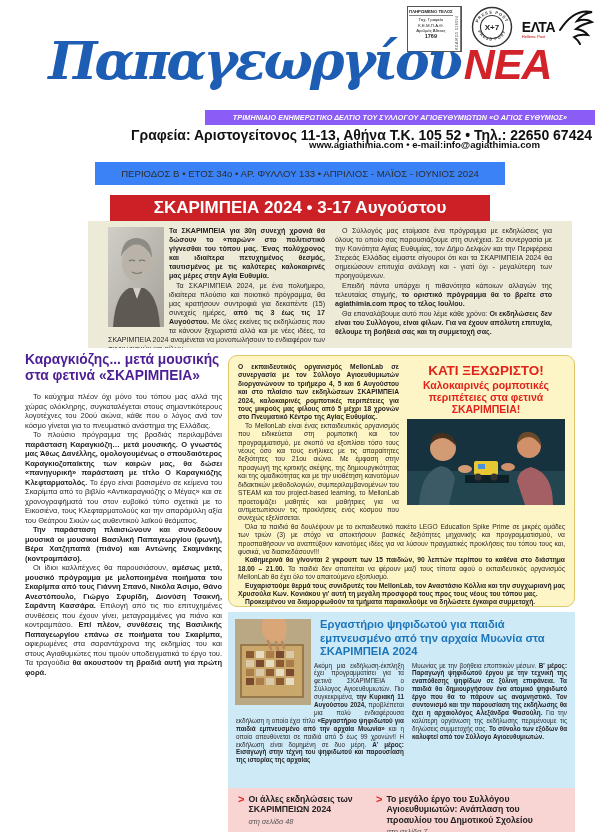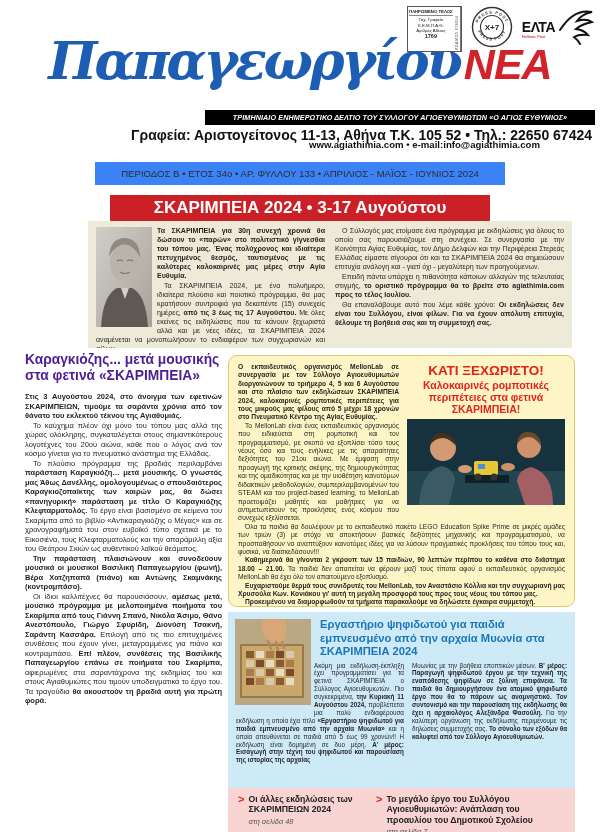--- a/index.html
+++ b/index.html
@@ -18,34 +18,34 @@
   .stamp-elta{display:flex;align-items:flex-start;gap:3px;}
   .elta-txt{margin-top:14px;text-align:left;}
   .elta-name{font-weight:bold;font-size:14px;letter-spacing:-.5px;color:#111;line-height:14px;}
   .elta-sub{font-size:4px;color:#c00;}
 
   .logo-row{position:absolute;top:30px;left:0;right:0;text-align:center;white-space:nowrap;}
   .logo-script{font-family:"DejaVu Serif",serif;font-style:italic;font-weight:bold;
                font-size:52px;color:#1d5eb4;letter-spacing:-3px;}
   .logo-nea{font-style:italic;font-weight:bold;font-size:43px;color:#d2232a;letter-spacing:-1px;margin-left:4px;}
 
-  .tagline-bar{position:absolute;top:110px;right:5px;width:390px;height:15px;background:#000000;
+  .tagline-bar{position:absolute;top:110px;right:5px;width:390px;height:15px;background:#8b5cf6;
                color:#fff;font-size:7.2px;font-weight:bold;font-style:italic;
                display:flex;align-items:center;justify-content:center;letter-spacing:.1px;}
   .addr1{position:absolute;top:127px;right:8px;font-size:14px;font-weight:bold;color:#111;}
   .addr2{position:absolute;top:139px;right:60px;font-size:9.6px;font-weight:bold;color:#111;}
 
   .issue-band{position:absolute;top:162px;left:95px;width:410px;height:23px;background:#3b82f6;
               display:flex;align-items:center;justify-content:center;font-size:9.6px;color:#2d2d2d;}
 
   
   .lead-title{position:absolute;top:195px;left:110px;width:380px;height:26px;background:#cb2026;
               color:#fff;font-weight:bold;font-size:17px;display:flex;align-items:center;justify-content:center;}
   .lead-box{position:absolute;top:221px;left:88px;width:484px;height:127px;background:#eeead8;
-            padding:6px 8px;box-sizing:border-box;display:flex;gap:10px;overflow:hidden;}
+            padding:6px 20px;box-sizing:border-box;display:flex;gap:10px;overflow:hidden;}
   .lead-col{width:50%;font-size:7.1px;line-height:9px;text-align:justify;}
   .lead-col p{margin:0 0 1px 0;}
   .indent{text-indent:7px;}
   .portrait{float:left;width:56px;height:100px;margin:0 5px 2px 0;}
   .lead-p1{font-weight:bold;}
 
   
   .karagiozis{position:absolute;top:352px;left:25px;width:197px;}
   .k-title{font-size:13.8px;font-weight:bold;line-height:16px;margin:0 0 8px 0;color:#4c1d95;}
   .k-body{font-size:7.5px;line-height:9.5px;text-align:justify;}
@@ -167,21 +167,20 @@
       <p class="indent"><span>Θα επαναλάβουμε αυτό που λέμε κάθε χρόνο: </span><b>Οι εκδηλώσεις δεν είναι του Συλλόγου, είναι φίλων. Για να έχουν απόλυτη επιτυχία, θέλουμε τη βοήθειά σας και τη συμμετοχή σας.</b></p>
     </div>
   </div>
 
   <div class="karagiozis">
     <h2 class="k-title">
       <span>Καραγκιόζης... μετά μουσικής</span><br>
       <span>στα φετινά «ΣΚΑΡΙΜΠΕΙΑ»</span>
     </h2>
     <div class="k-body">
-      <p class="k-lead">Στις 3 Αυγούστου 2024, στο άνοιγμα των εφετινών ΣΚΑΡΙΜΠΕΙΩΝ, τιμούμε τα σαράντα χρόνια από τον θάνατο του εκλεκτού τέκνου της Αγιαθυμιάς.</p>
       <p>Το καύχημα πλέον όχι μόνο του τόπου μας αλλά της χώρας ολόκληρης, συγκαταλέγεται στους σημαντικότερους λογοτέχνες του 20ού αιώνα, κάθε που ο λόγος ανά τον κόσμο γίνεται για το πνευματικό ανάστημα της Ελλάδας.</p>
       <p><span>Το πλούσιο πρόγραμμα της βραδιάς περιλαμβάνει </span><b>παράσταση Καραγκιόζη… μετά μουσικής. Ο γνωστός μας Άθως Δανέλλης, ομολογουμένως ο σπουδαιότερος Καραγκιοζοπαίκτης των καιρών μας, θα δώσει «πανηγυρική» παράσταση με τίτλο Ο Καραγκιόζης Κλεφταρματολός.</b><span> Το έργο είναι βασισμένο σε κείμενα του Σκαρίμπα από το βιβλίο «Αντικαραγκιόζης ο Μέγας» και σε χρονογραφήματά του στον ευβοϊκό τύπο σχετικά με το Εικοσιένα, τους Κλεφταρματολούς και την απαράμιλλη αξία του Θεάτρου Σκιών ως αυθεντικού λαϊκού θεάματος.</span></p>
       <p><b>Την παράσταση πλαισιώνουν και συνοδεύουν μουσικά οι μουσικοί Βασιλική Παπαγεωργίου (φωνή), Βέρα Χατζηπαπά (πιάνο) και Αντώνης Σκαμνάκης (κοντραμπάσο).</b></p>
       <p><span>Οι ίδιοι καλλιτέχνες θα παρουσιάσουν, </span><b>αμέσως μετά, μουσικό πρόγραμμα με μελοποιημένα ποιήματα του Σκαρίμπα από τους Γιάννη Σπανό, Νικόλα Άσιμο, Θάνο Ανεστόπουλο, Γιώργο Σφυρίδη, Διονύση Τσακνή, Σαράντη Κασσάρα.</b><span> Επιλογή από τις πιο επιτυχημένες συνθέσεις που έχουν γίνει, μεταγραμμένες για πιάνο και κοντραμπάσο. </span><b>Επί πλέον, συνθέσεις της Βασιλικής Παπαγεωργίου επάνω σε ποιήματα του Σκαρίμπα,</b><span> αφιερωμένες στα σαραντάχρονα της εκδημίας του και στους Αγιαθυμιώτες που τιμούν υποδειγματικά το έργο του. Τα τραγούδια </span><b>θα ακουστούν τη βραδιά αυτή για πρώτη φορά.</b></p>
     </div>
   </div>
 
   <div class="rob-box">
     <div class="rob-right">
       <h3 class="rob-head">ΚΑΤΙ ΞΕΧΩΡΙΣΤΟ!</h3>

